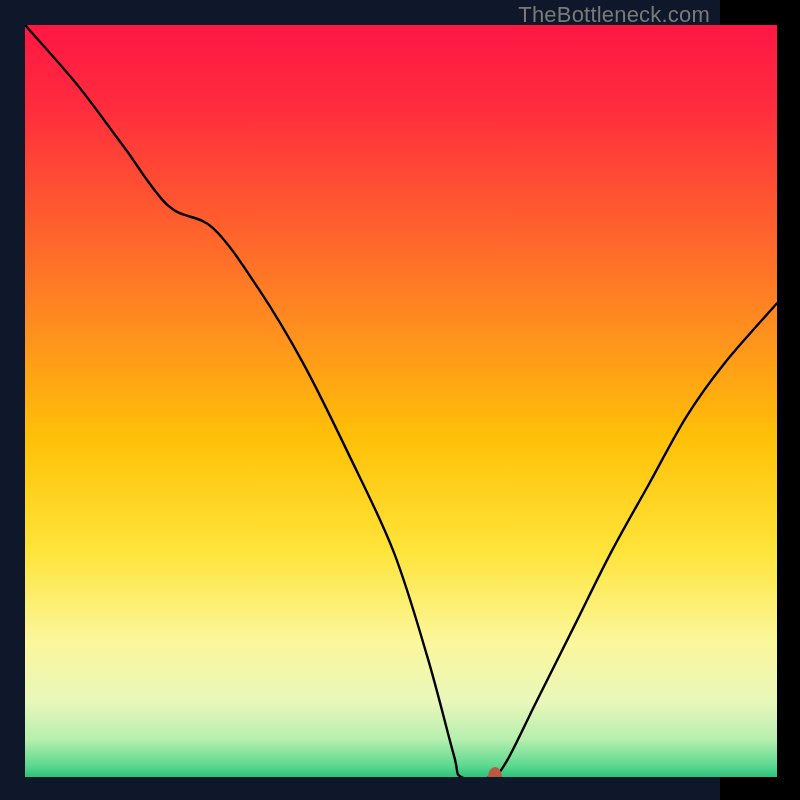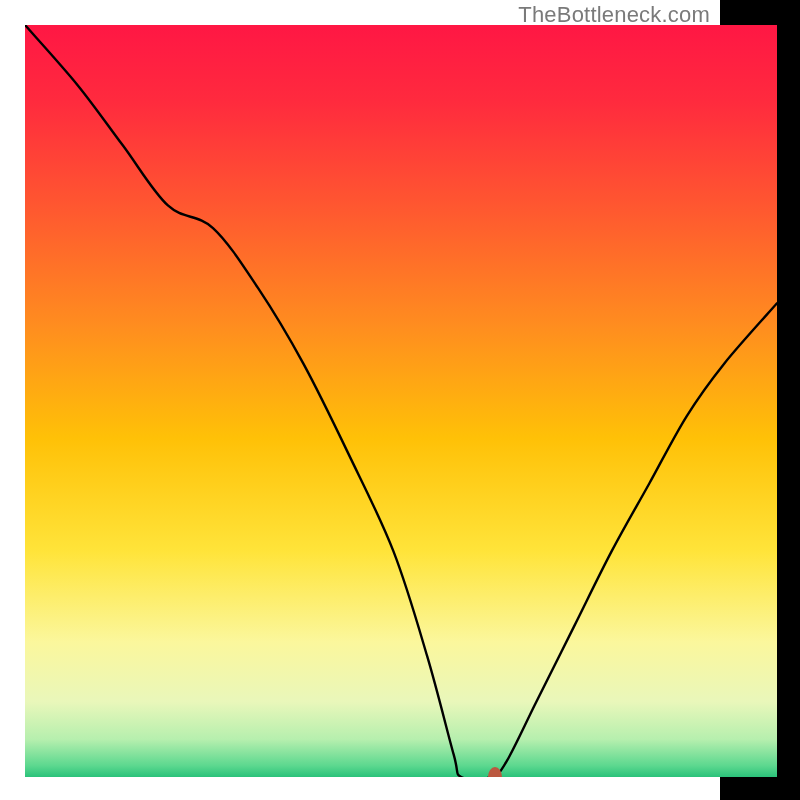--- a/index.html
+++ b/index.html
@@ -7,21 +7,21 @@
     padding: 0;
     width: 800px;
     height: 800px;
     background: #000000;
     overflow: hidden;
   }
   .frame {
     position: relative;
     width: 720px;
     height: 800px;
-    background: #ffffff;
+    background: #0f172a;
   }
   .watermark {
     position: absolute;
     top: 2px;
     right: 10px;
     color: #7a7a7a;
     font-family: Arial, Helvetica, sans-serif;
     font-size: 22px;
     font-weight: 500;
     letter-spacing: 0.2px;

